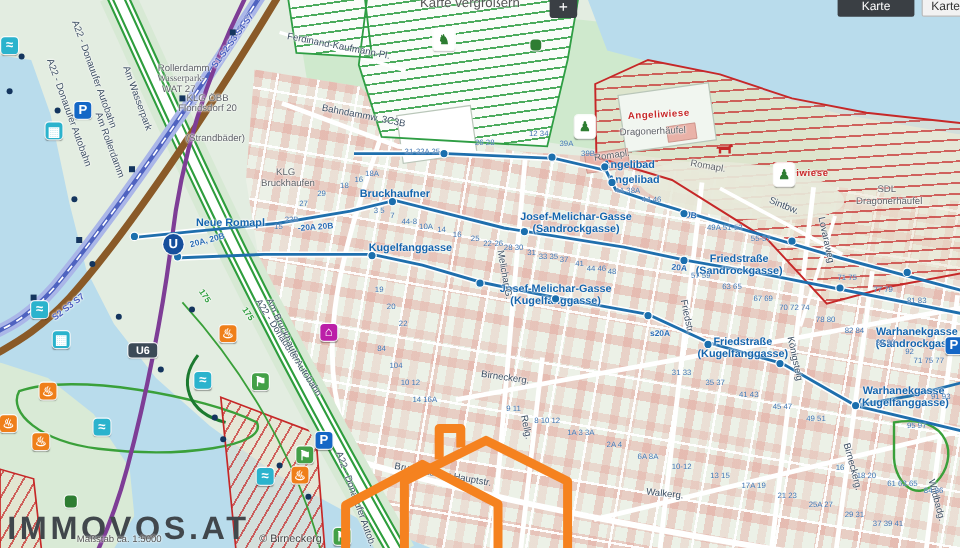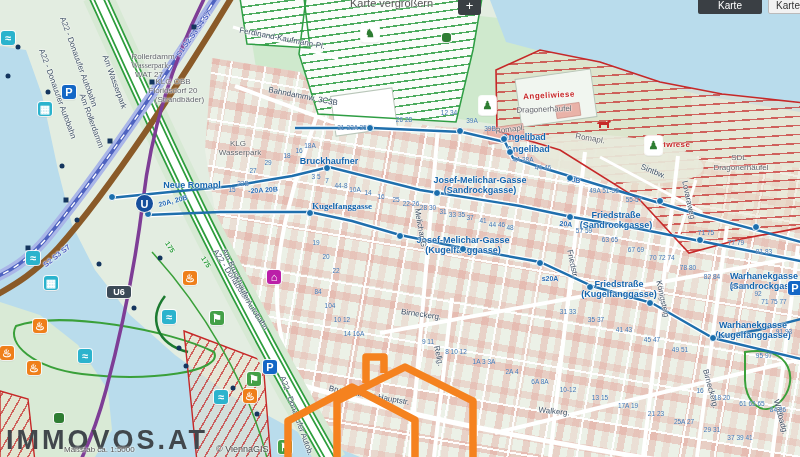--- a/index.html
+++ b/index.html
@@ -147,42 +147,42 @@
     </g>
     <g fill="none">
       <path d="M152,252 C200,305 248,380 268,462" stroke="#3aa03a" stroke-width="1.5"></path>
     </g>
   </svg>
 
   <div id="labels">
       <span class="lbl stb" style="left: 329px; top: 162px;">Bruckhaufner</span>
       <span class="lbl stb" style="left: 480px; top: 181px;">Josef-Melichar-Gasse</span>
       <span class="lbl stb" style="left: 480px; top: 191px;">(Sandrockgasse)</span>
-      <span class="lbl stb" style="left: 342px; top: 207px; font-family: Liberation Serif, serif;">Kugelfanggasse</span>
+      <span class="lbl stb" style="left: 342px; top: 207px;">Kugelfanggasse</span>
       <span class="lbl stb" style="left: 463px; top: 241px;">Josef-Melichar-Gasse</span>
       <span class="lbl stb" style="left: 463px; top: 251px;">(Kugelfanggasse)</span>
       <span class="lbl stb" style="left: 616px; top: 216px;">Friedstraße</span>
       <span class="lbl stb" style="left: 616px; top: 226px;">(Sandrockgasse)</span>
       <span class="lbl stb" style="left: 619px; top: 285px;">Friedstraße</span>
       <span class="lbl stb" style="left: 619px; top: 295px;">(Kugelfanggasse)</span>
       <span class="lbl stb" style="left: 764px; top: 277px;">Warhanekgasse</span>
       <span class="lbl stb" style="left: 766px; top: 287px;">(Sandrockgasse)</span>
       <span class="lbl stb" style="left: 753px; top: 326px;">Warhanekgasse</span>
       <span class="lbl stb" style="left: 753px; top: 336px;">(Kugelfanggasse)</span>
       <span class="lbl stb" style="left: 524px; top: 138px;">Angelibad</span>
       <span class="lbl stb" style="left: 528px; top: 150px;">Angelibad</span>
       <span class="lbl stb" style="left: 192px; top: 186px;">Neue Romapl</span>
       <span class="lbl ar" style="left: 153px; top: 57px;">Rollerdamm</span>
       <span class="lbl ar" style="left: 151px; top: 66px; font-family: Liberation Serif, serif;">Wasserpark-</span>
       <span class="lbl ar" style="left: 149px; top: 75px;">WAT 27</span>
       <span class="lbl ar" style="left: 173px; top: 82px;">KLG ÖBB</span>
       <span class="lbl ar" style="left: 173px; top: 91px;">Floridsdorf 20</span>
-      <span class="lbl ar" style="left: 173px; top: 100px; padding-left: 13px;">(Strandbäder)</span>
+      <span class="lbl ar" style="left: 173px; top: 116px; padding-left: 13px;">(Strandbäder)</span>
       <span class="lbl ar" style="left: 238px; top: 144px;">KLG</span>
-      <span class="lbl ar" style="left: 240px; top: 153px;">Wasserpark</span>
+      <span class="lbl ar" style="left: 240px; top: 153px;">Bruckhaufen</span>
       <span class="lbl ar" style="left: 739px; top: 158px;">SDL</span>
       <span class="lbl ar" style="left: 741px; top: 168px;">Dragonerhäufel</span>
       <span class="lbl ar" style="left: 544px; top: 110px; transform: translate(-50%, -50%) rotate(-2deg);">Dragonerhäufel</span>
       <span class="lbl ar" style="left: 510px; top: 130px; transform: translate(-50%, -50%) rotate(-8deg);">Romapl.</span>
       <span class="lbl ar" style="left: 590px; top: 139px; transform: translate(-50%, -50%) rotate(10deg);">Romapl.</span>
       <span class="lbl red" style="left: 549px; top: 96px; transform: translate(-50%, -50%) rotate(-3deg);">Angeliwiese</span>
       <span class="lbl red" style="left: 677px; top: 145px;">iwiese</span>
       <span class="lbl st" style="left: 282px; top: 39px; transform: translate(-50%, -50%) rotate(11deg);">Ferdinand-Kaufmann-Pl.</span>
       <span class="lbl st" style="left: 303px; top: 97px; transform: translate(-50%, -50%) rotate(11deg);">Bahndammw.  3C3B</span>
       <span class="lbl st" style="left: 114px; top: 82px; transform: translate(-50%, -50%) rotate(70deg);">Am Wasserpark</span>
@@ -362,19 +362,19 @@
   <svg id="logo" width="800" height="457" viewBox="0 0 800 457">
     <g fill="none" stroke="#f5821f" stroke-width="7.5" stroke-linejoin="round">
       <path d="M288,462 L288,421 L352,387 L415,420 L415,462"></path>
       <path d="M337,462 L337,401 L405,367 L473,401 L473,462"></path>
       <path d="M366,383 L366,357 L384,357 L384,373"></path>
     </g>
   </svg>
 
   <div class="brand">IMMOVOS.AT</div>
   <div class="scale">Maßstab ca. 1:5000</div>
-  <div class="attrib">© ViennaGIS</div>
+  <div class="attrib">© Birneckerg</div>
 
   <div class="zoomhint">Karte vergrößern</div>
   <button class="zoombtn">+</button>
   <button class="kbtn dark">Karte</button>
   <button class="kbtn light">Karte</button>
 </div>
 
 </body></html>

